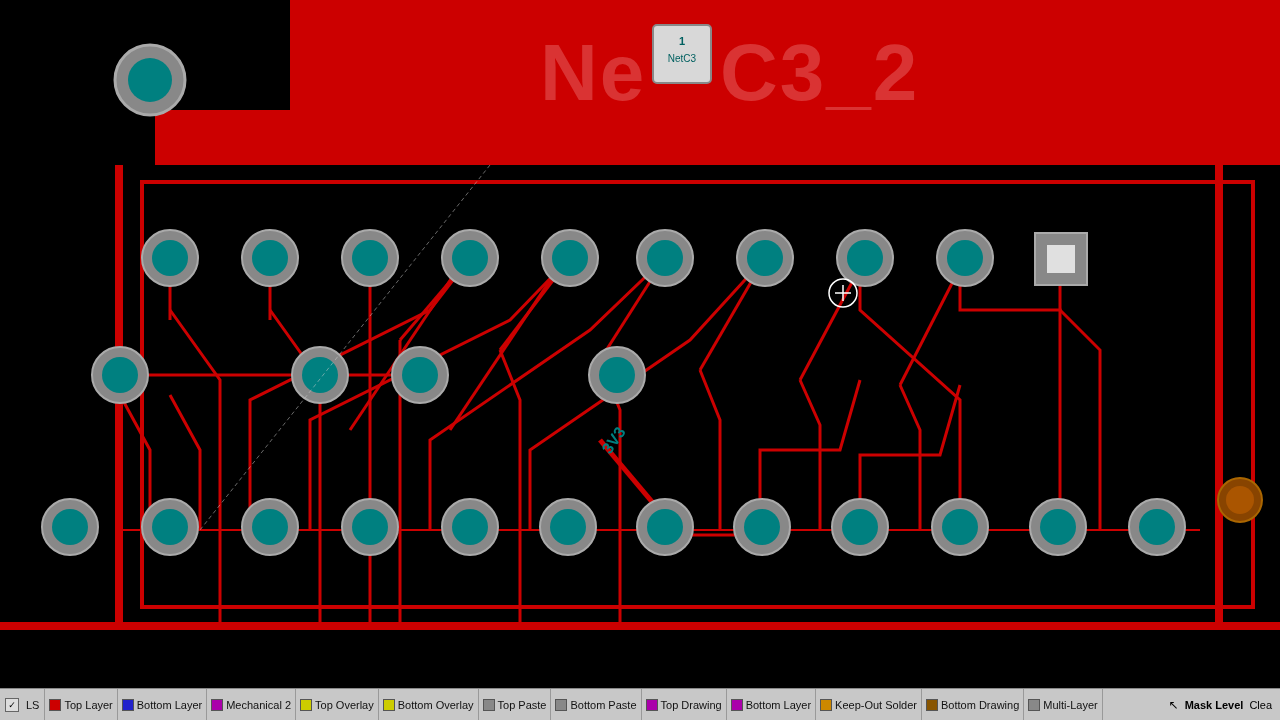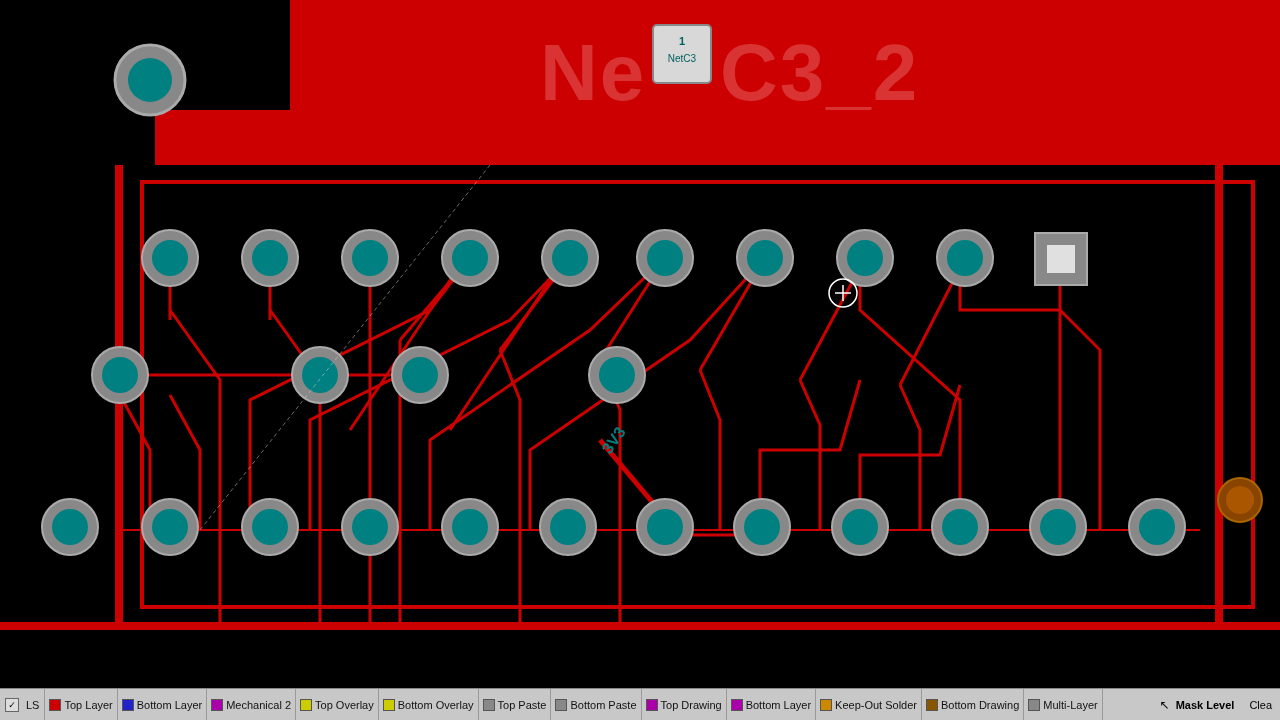--- a/index.html
+++ b/index.html
@@ -338,15 +338,15 @@
   </div>
 
   <div class="status-item">
     <div class="color-box" style="background:#888888;"></div>
     <span class="layer-label">Multi-Layer</span>
   </div>
 
   <div class="status-right">
     <span style="font-size:12px;">↖</span>
     <span style="cursor:pointer;font-weight:bold;">Mask Level</span>
-    <span style="cursor:pointer;margin-left:9px;">Clea</span>
+    <span style="cursor:pointer;">Clea</span>
   </div>
 </div>
 
 </body></html>

